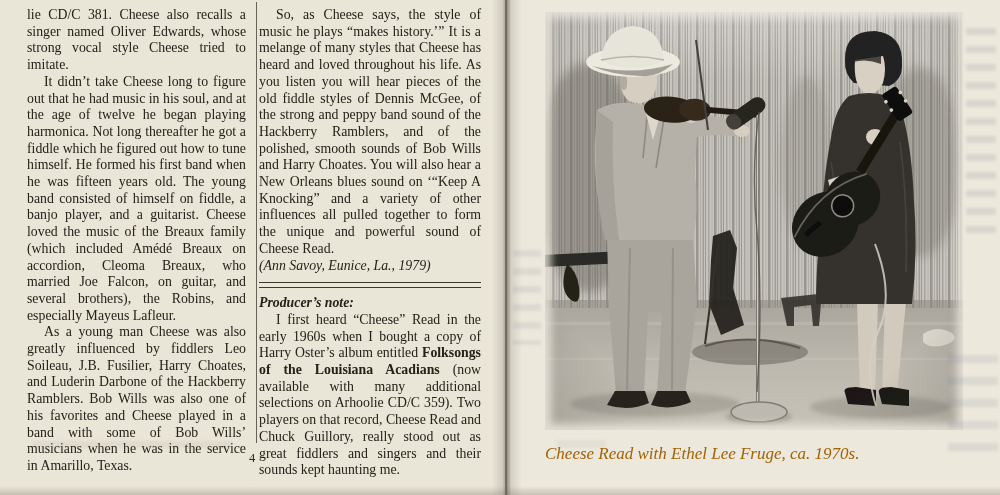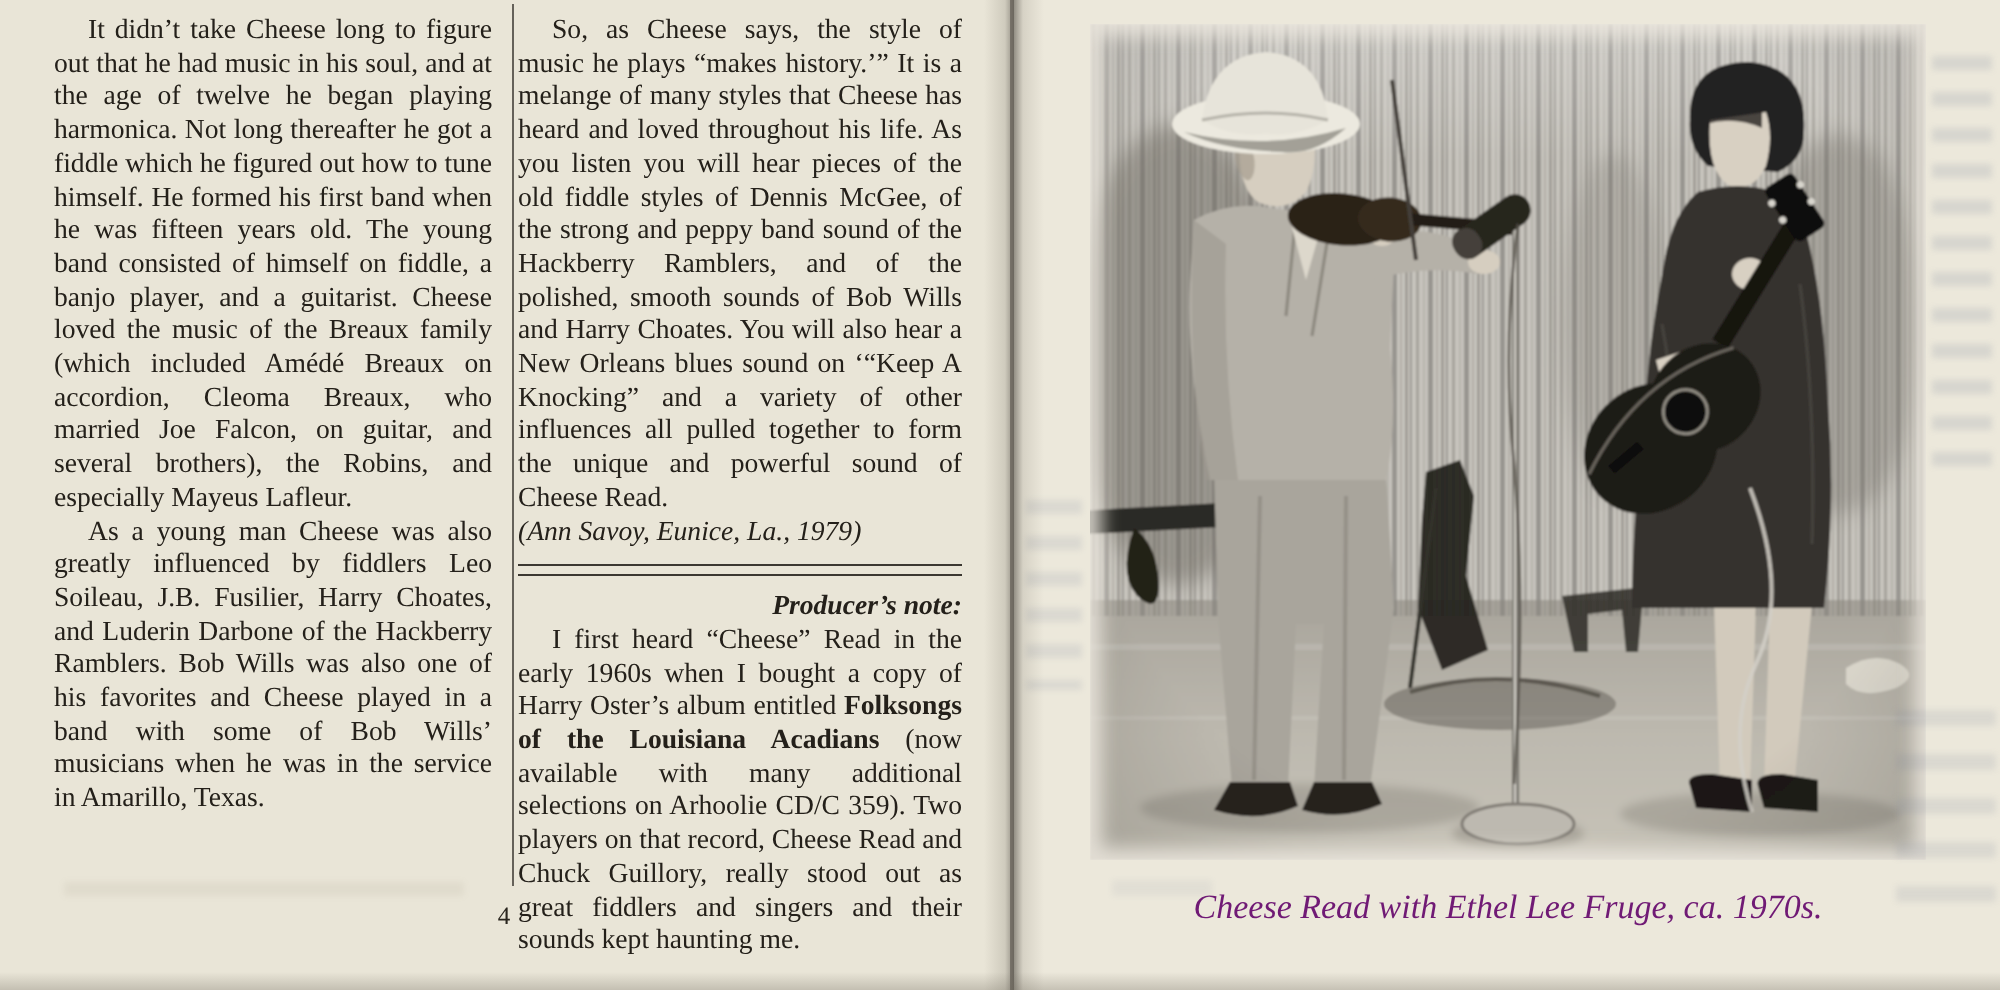--- a/index.html
+++ b/index.html
@@ -41,59 +41,60 @@
     background:#4e4a43;opacity:.85;
   }
   .attribution{
     text-align:left;font-style:italic;margin-top:2px;
   }
   .double-rule{
     height:4px;margin:8px 0 7px 0;
     border-top:1.4px solid #3c3831;border-bottom:1.4px solid #3c3831;
   }
   .note-title{
-    text-align:right;font-weight:bold;font-style:italic;margin-bottom:2px;
+    text-align:left;font-weight:bold;font-style:italic;margin-bottom:2px;
   }
   .bold-inline{font-weight:bold;}
   .page-number{
     position:absolute;left:242px;top:451px;width:20px;text-align:center;
     font-size:12.5px;color:#2a261f;
   }
   
   .photo{
     position:absolute;left:545px;top:12px;width:418px;height:418px;
   }
   .photo svg{display:block;}
   .photo-fade{
     position:absolute;left:545px;top:12px;width:418px;height:418px;
     box-shadow:inset 0 0 9px 6px rgba(236,232,222,.85);
     pointer-events:none;
   }
   .caption{
     position:absolute;left:545px;top:444px;width:418px;
-    text-align:center;font-style:italic;font-size:17px;color:#701a75;
+    text-align:left;font-style:italic;font-size:17px;color:#a16207;
   }
   
   .ghost{position:absolute;filter:blur(1.7px);pointer-events:none;}
   .ghost-lines{
     background:repeating-linear-gradient(180deg,rgba(125,135,155,.34) 0 7px,rgba(125,135,155,0) 7px 18px);
   }
   .ghost-lines-wide{
     background:repeating-linear-gradient(180deg,rgba(120,130,150,.30) 0 8px,rgba(120,130,150,0) 8px 22px);
   }
   .ghost-warm{
     background:repeating-linear-gradient(180deg,rgba(150,140,118,.30) 0 7px,rgba(150,140,118,0) 7px 16px);
   }
 </style>
 </head>
 <body>
 
 <div class="page-right-bg"></div>
 
 <div class="col col1">
+  <p>lie CD/C 381. Cheese also recalls a singer named Oliver Edwards, whose strong vocal style Cheese tried to imitate.</p>
   <p class="indent">It didn’t take Cheese long to figure out that he had music in his soul, and at the age of twelve he began playing harmonica. Not long thereafter he got a fiddle which he figured out how to tune himself. He formed his first band when he was fifteen years old. The young band consisted of himself on fiddle, a banjo player, and a guitarist. Cheese loved the music of the Breaux family (which included Amédé Breaux on accordion, Cleoma Breaux, who married Joe Falcon, on guitar, and several brothers), the Robins, and especially Mayeus Lafleur.</p>
   <p class="indent">As a young man Cheese was also greatly influenced by fiddlers Leo Soileau, J.B. Fusilier, Harry Choates, and Luderin Darbone of the Hackberry Ramblers. Bob Wills was also one of his favorites and Cheese played in a band with some of Bob Wills’ musicians when he was in the service in Amarillo, Texas.</p>
 </div>
 
 <div class="col-rule"></div>
 
 <div class="col col2">
   <p class="indent">So, as Cheese says, the style of music he plays “makes history.’” It is a melange of many styles that Cheese has heard and loved throughout his life. As you listen you will hear pieces of the old fiddle styles of Dennis McGee, of the strong and peppy band sound of the Hackberry Ramblers, and of the polished, smooth sounds of Bob Wills and Harry Choates. You will also hear a New Orleans blues sound on ‘“Keep A Knocking” and a variety of other influences all pulled together to form the unique and powerful sound of Cheese Read.</p>
   <p class="attribution">(Ann Savoy, Eunice, La., 1979)</p>
   <div class="double-rule"></div>

